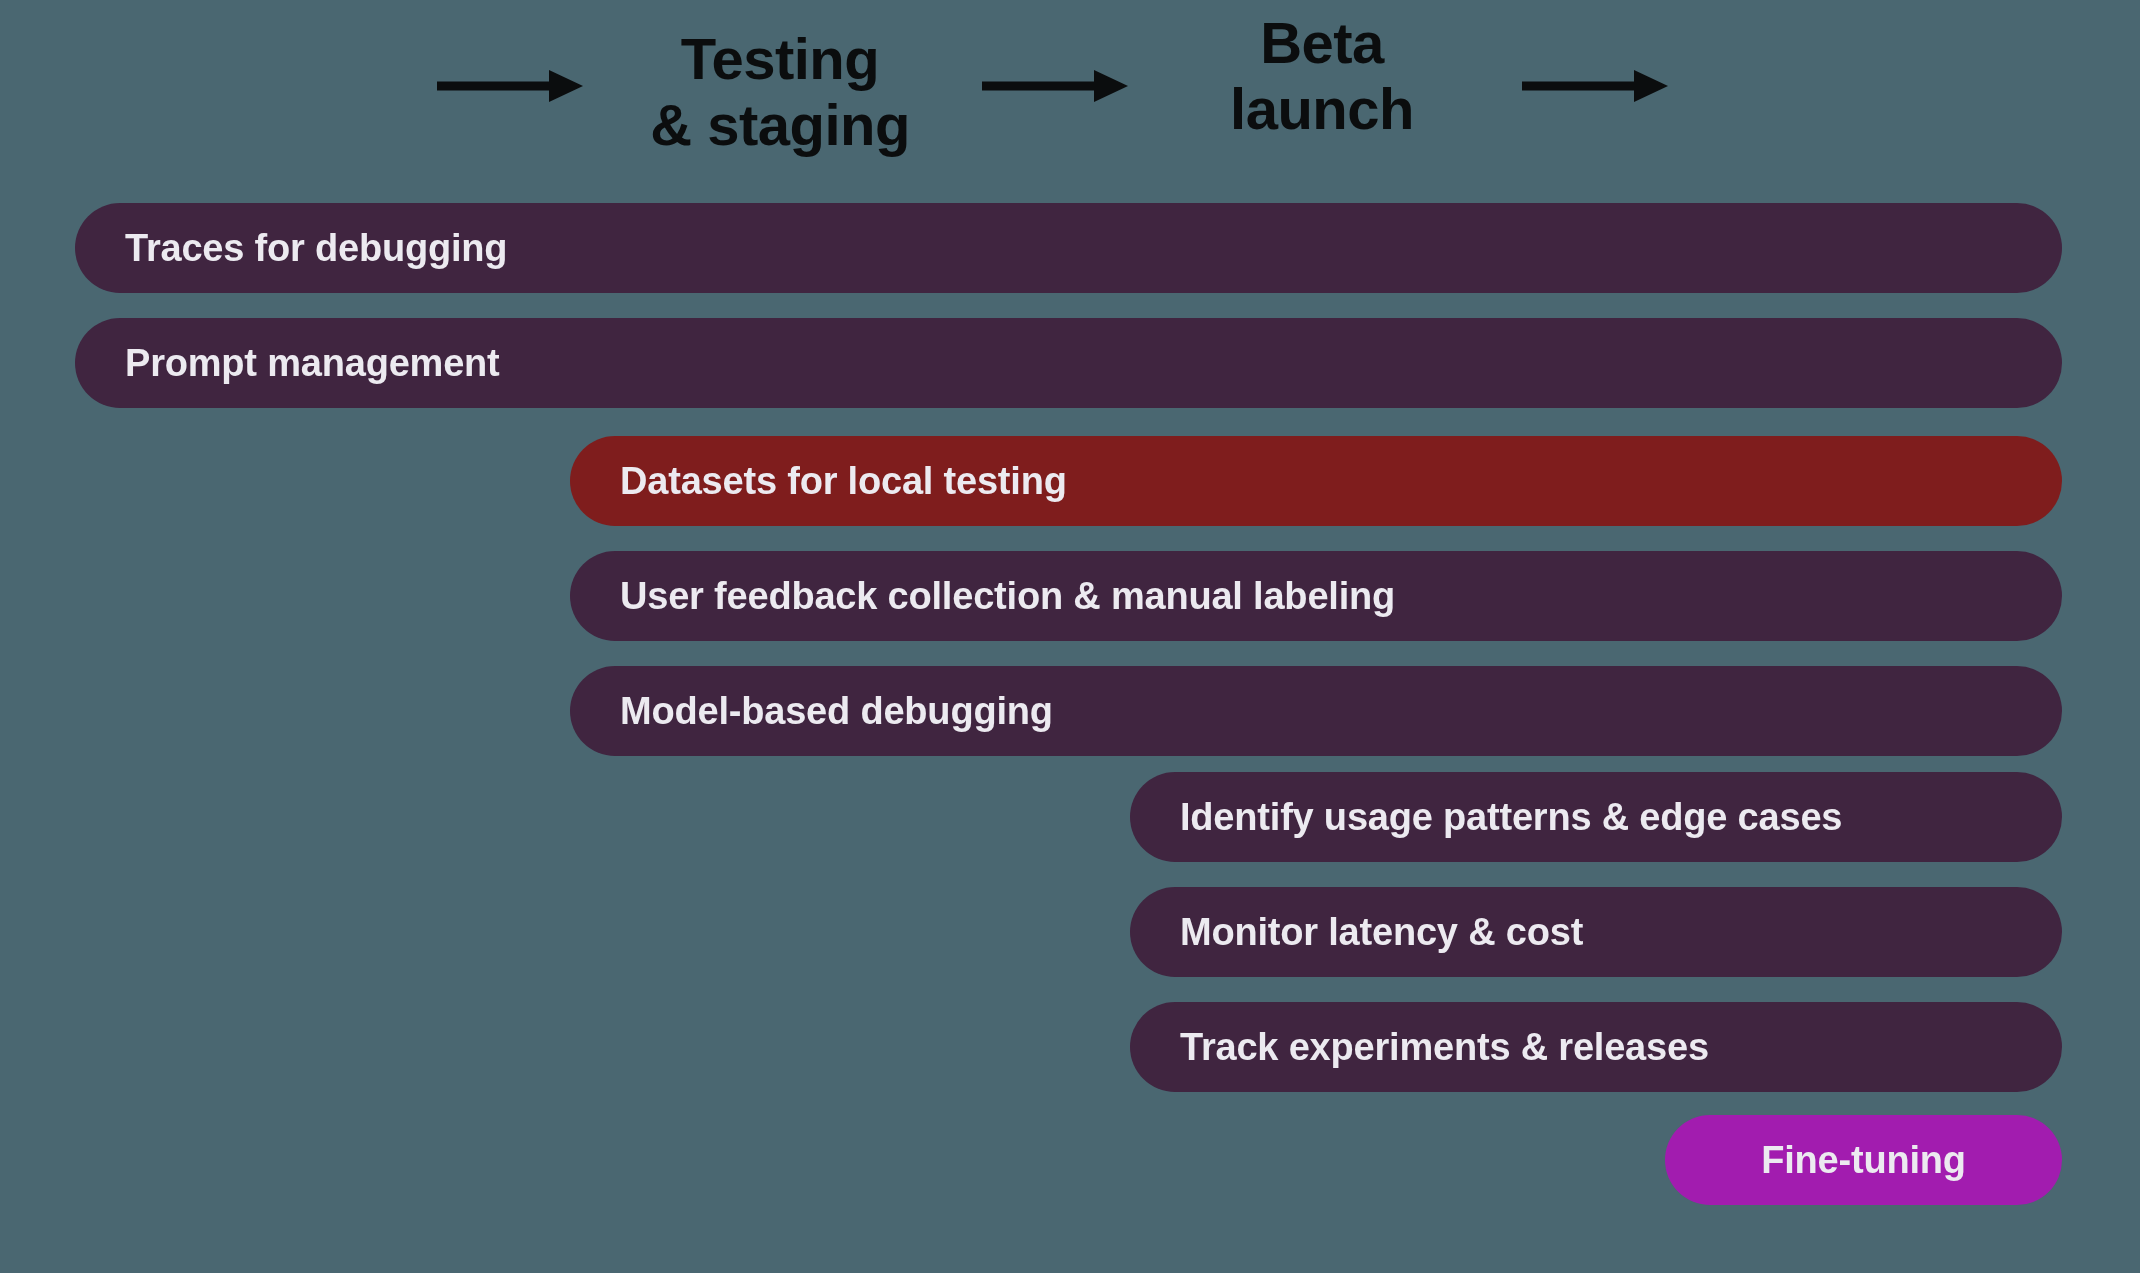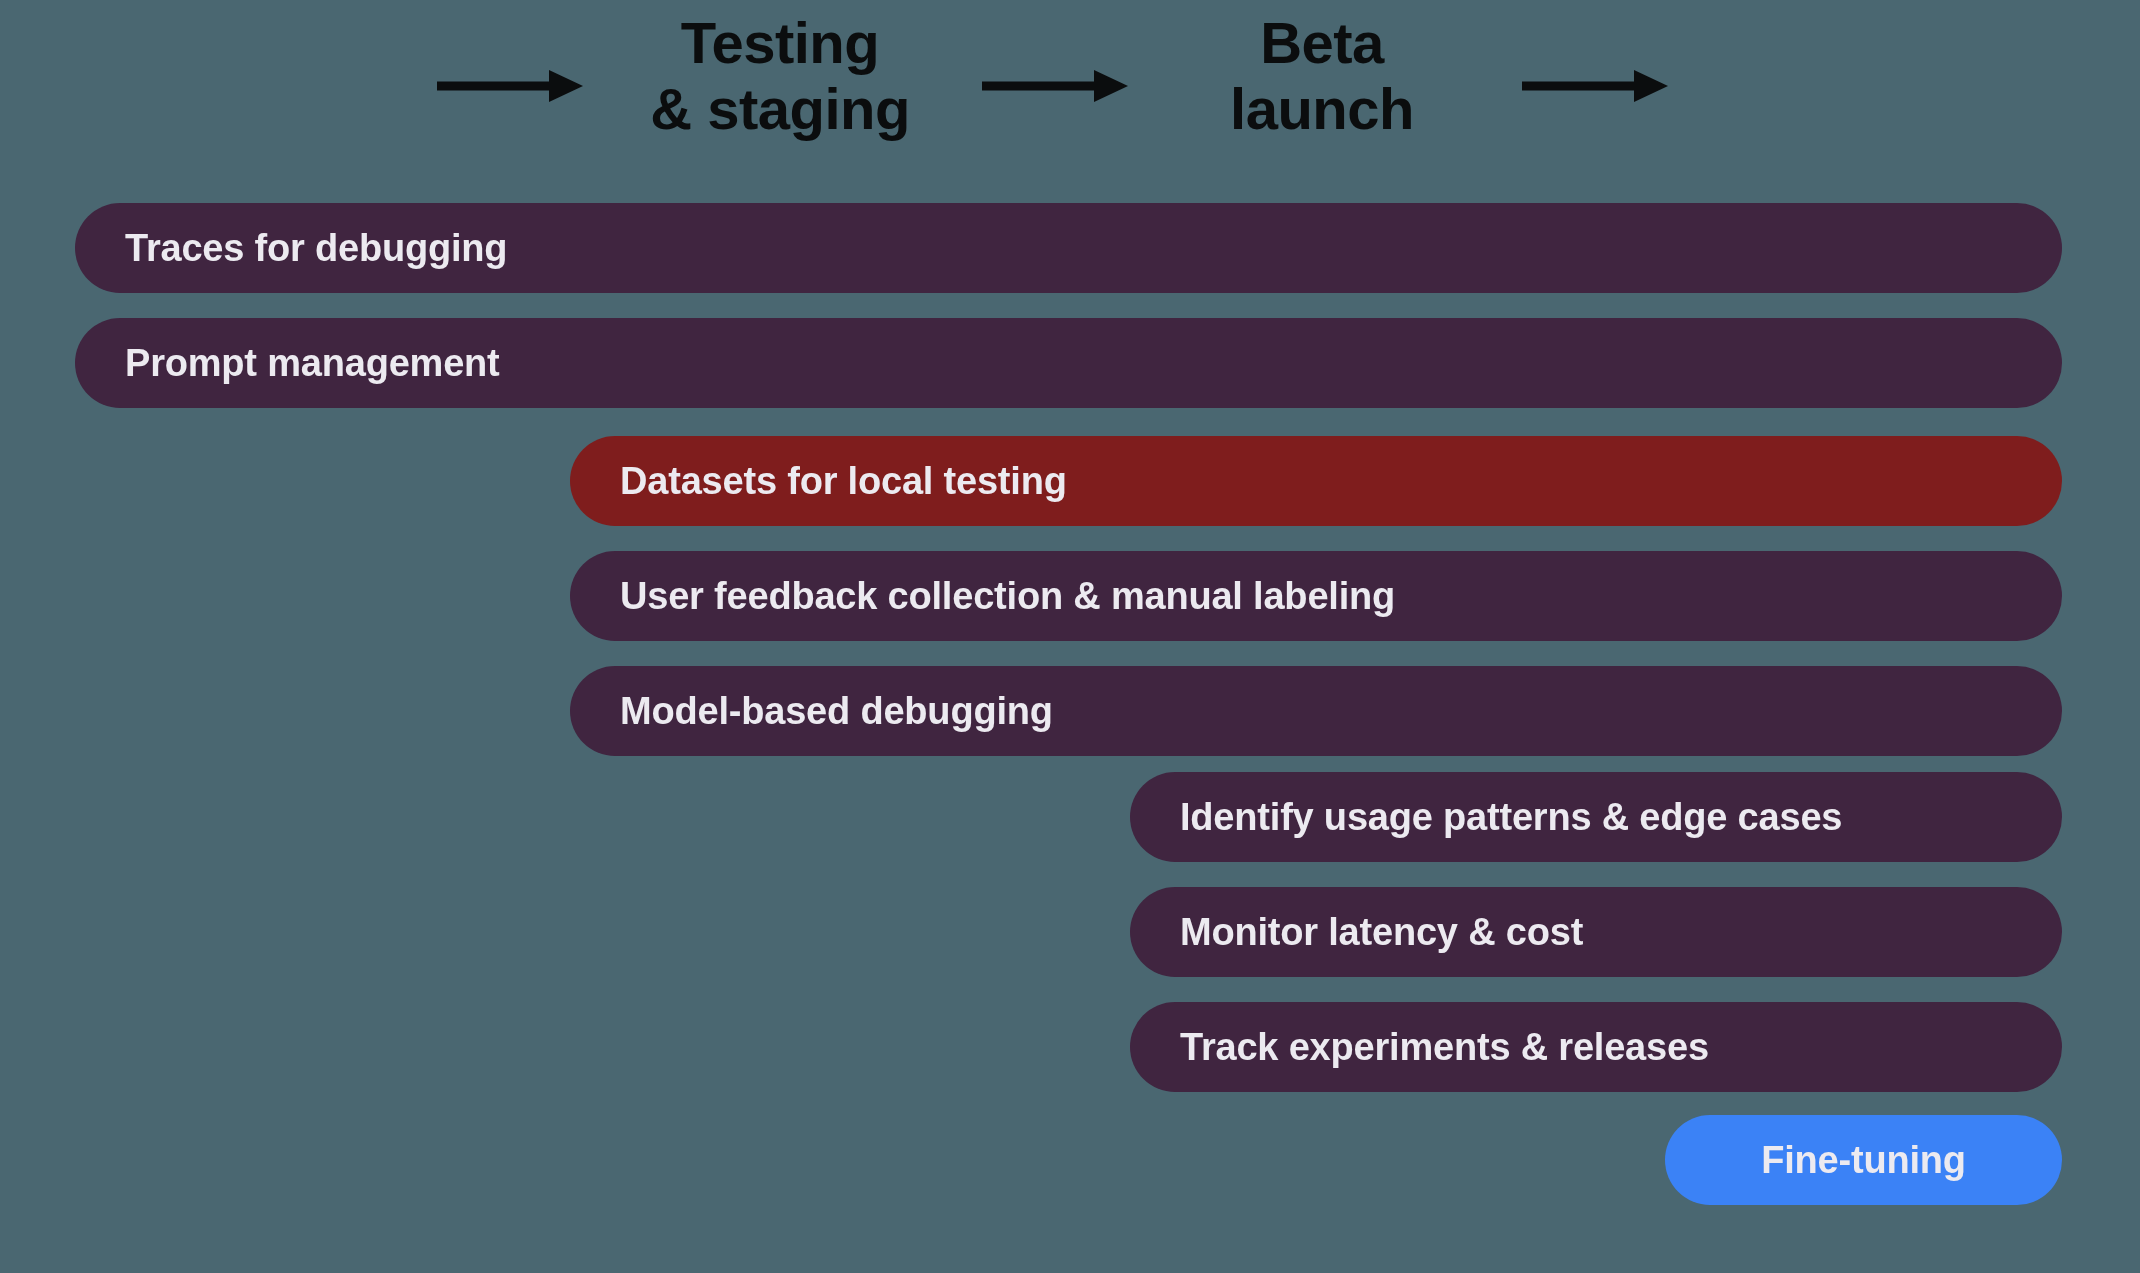--- a/index.html
+++ b/index.html
@@ -40,21 +40,21 @@
     color: #0b0d0e;
     font-family: "Liberation Sans", sans-serif;
     font-weight: bold;
     font-size: 58px;
     line-height: 66px;
     letter-spacing: -0.5px;
     white-space: pre-line;
   }
 
   .stage-label.s0 { left: 85px;   }
-  .stage-label.s1 { left: 620px;  }
+  .stage-label.s1 { left: 620px; margin-top: 16px;  }
   .stage-label.s2 { left: 1162px; }
   .stage-label.s3 { left: 1705px; }
 
   .stage-arrow {
     position: absolute;
     top: 66px;
     width: 150px;
     height: 40px;
   }
   .stage-arrow.a0 { left: 437px;  }
@@ -145,18 +145,18 @@
       </div>
       <div class="pill align-left" style="left: 1130px; width: 932px; top: 772px; background: rgb(64, 37, 64); color: rgb(236, 234, 240);">
         <span class="pill-label">Identify usage patterns &amp; edge cases</span>
       </div>
       <div class="pill align-left" style="left: 1130px; width: 932px; top: 887px; background: rgb(64, 37, 64); color: rgb(236, 234, 240);">
         <span class="pill-label">Monitor latency &amp; cost</span>
       </div>
       <div class="pill align-left" style="left: 1130px; width: 932px; top: 1002px; background: rgb(64, 37, 64); color: rgb(236, 234, 240);">
         <span class="pill-label">Track experiments &amp; releases</span>
       </div>
-      <div class="pill align-center" style="left: 1665px; width: 397px; top: 1115px; background: #3b82f6; color: rgb(236, 234, 240);">
+      <div class="pill align-center" style="left: 1665px; width: 397px; top: 1115px; background: #a21caf; color: rgb(236, 234, 240);">
         <span class="pill-label">Fine-tuning</span>
       </div>
     </div>
 
 </div>
 
 </body></html>

